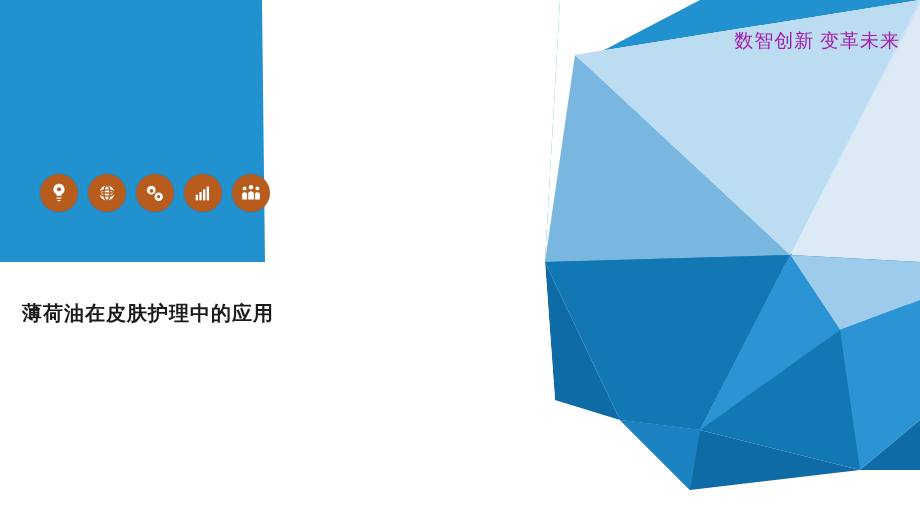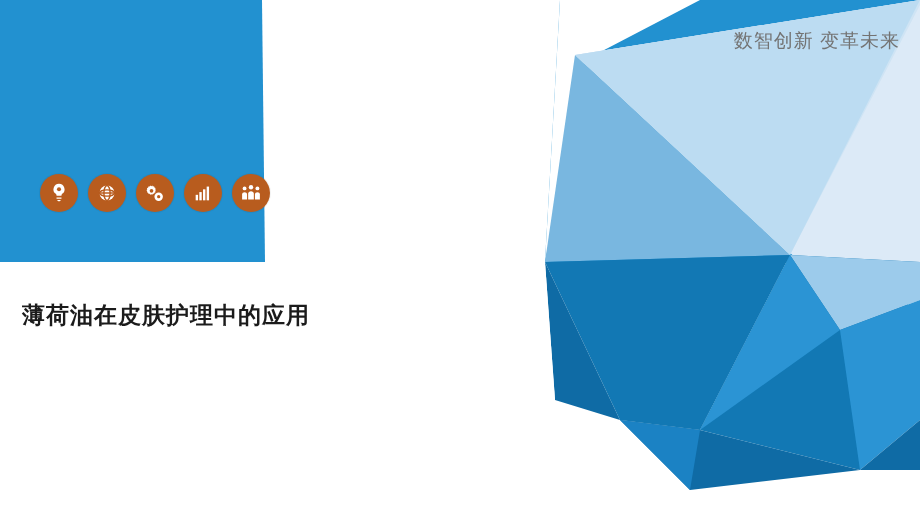--- a/index.html
+++ b/index.html
@@ -21,23 +21,23 @@
     position: absolute;
     left: 0;
     top: 0;
     width: 920px;
     height: 518px;
   }
   .tagline {
     position: absolute;
     right: 20px;
     top: 28px;
-    font-family: Liberation Sans, sans-serif;
+    font-family: Liberation Serif, serif;
     font-size: 19px;
-    color: #737373;
+    color: #a21caf;
     letter-spacing: 1px;
     white-space: nowrap;
   }
   .icon-row {
     position: absolute;
     left: 40px;
     top: 174px;
     display: flex;
     gap: 10px;
     align-items: center;
@@ -52,21 +52,21 @@
     justify-content: center;
     box-shadow: 0 0 0 1px rgba(0,0,0,0.05);
   }
   .icon-badge svg {
     display: block;
   }
   .title {
     position: absolute;
     left: 22px;
     top: 300px;
-    font-size: 23px;
+    font-size: 20px;
     font-weight: bold;
     color: #1b1b1b;
     letter-spacing: 1px;
     font-family: "DejaVu Sans", "Liberation Sans", sans-serif;
     white-space: nowrap;
   }
 </style>
 </head>
 <body>
 

